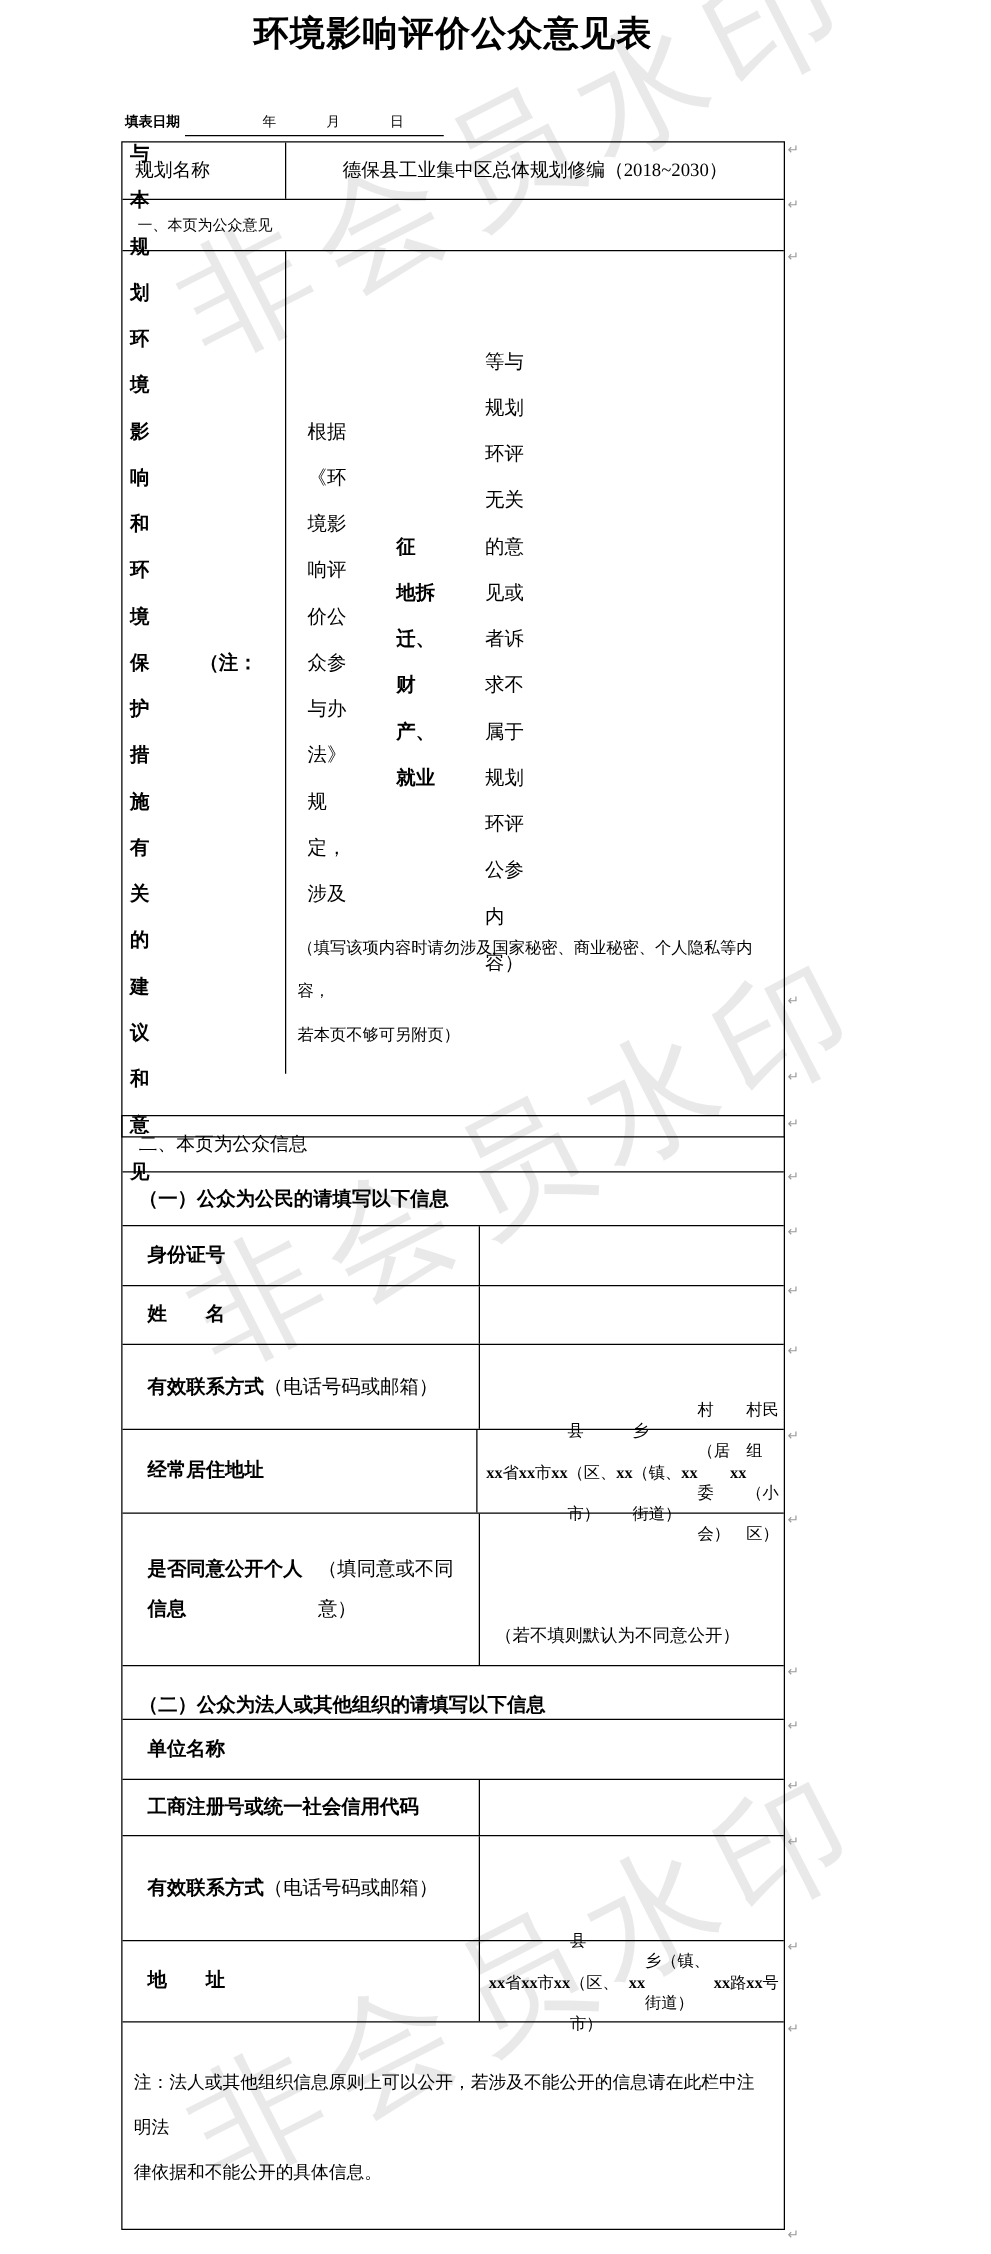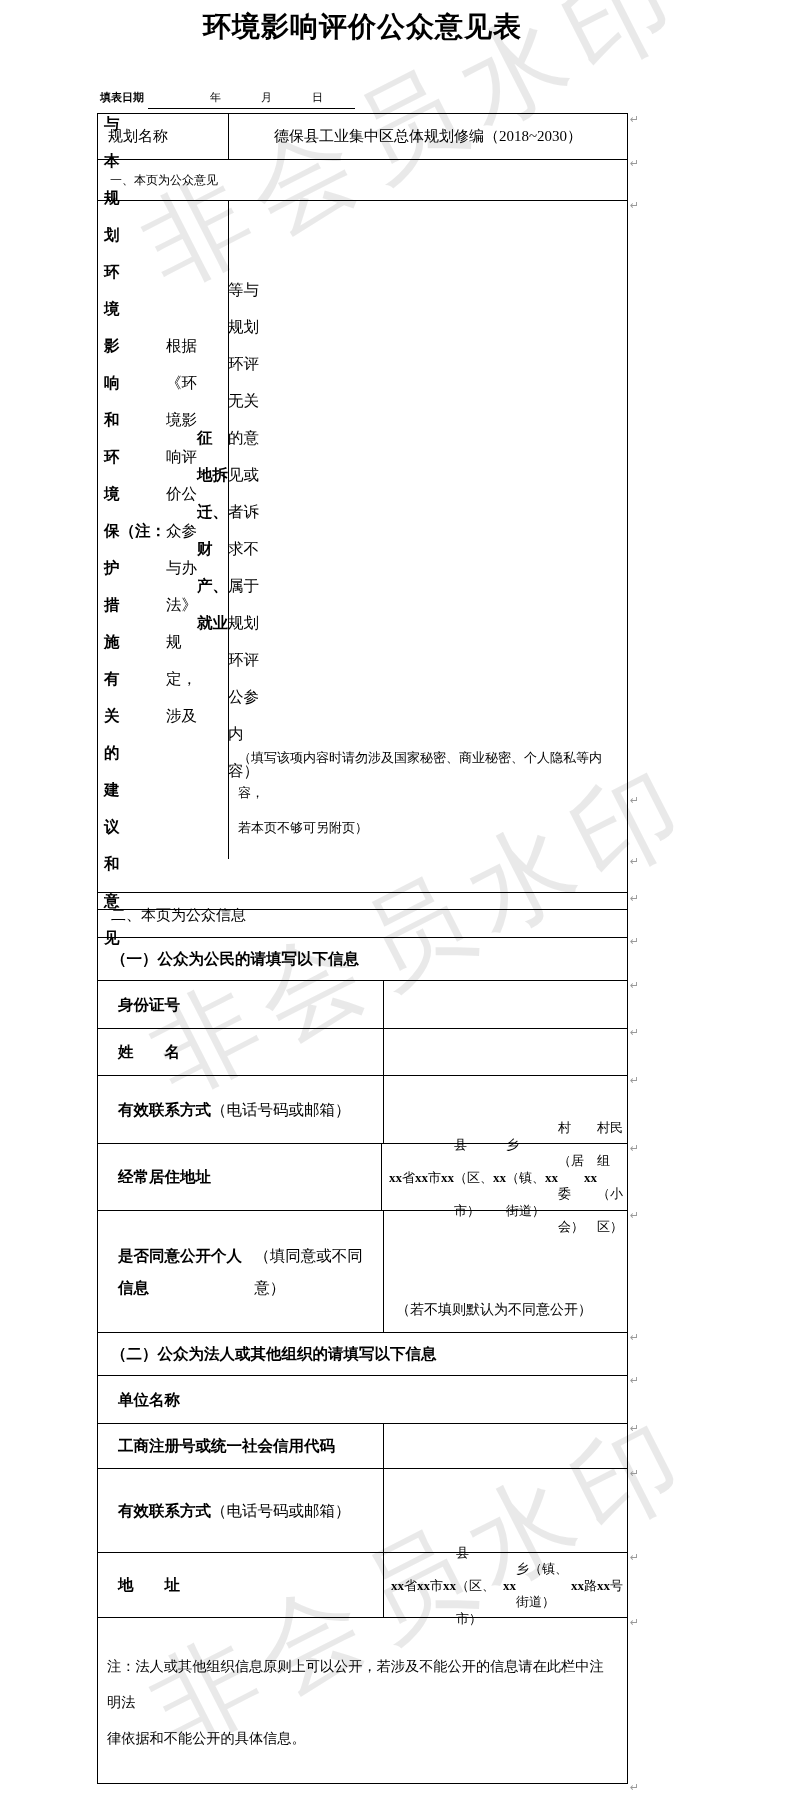--- a/index.html
+++ b/index.html
@@ -35,21 +35,21 @@
   .t-cell + .t-cell{border-left:1px solid #000;}
   .b{font-weight:bold;}
   
   .r1{height:45px;}
   .r1 .lab{width:130px;display:flex;align-items:center;padding-left:10px;font-size:15px;}
   .r1 .val{flex:1;display:flex;align-items:center;justify-content:center;font-size:15px;}
   .r2{height:41px;}
   .r2 .full{flex:1;display:flex;align-items:center;padding-left:12px;font-size:12px;}
   .r3{height:659px;}
   .r3 .lab{width:130px;display:flex;align-items:center;padding:0 4px 0 6px;
-    font-size:15.5px;line-height:37px;white-space:pre-line;}
+    font-size:15.5px;line-height:37px;white-space:pre-line;gap:40px;}
   .r3 .val{flex:1;display:flex;align-items:flex-end;padding:0 6px 14px 9px;
     font-size:13px;line-height:35px;white-space:pre-line;}
   
   .t2-full{flex:1;display:flex;align-items:center;padding-left:13px;font-size:15px;white-space:pre-line;}
   .t2-full.hd{font-weight:bold;font-size:15.5px;}
   .t2-full.note{padding:0 10px 0 9px;font-size:14.2px;line-height:36px;}
   .t2-lab{width:285px;display:flex;align-items:center;padding-left:20px;padding-right:6px;
     font-size:15.5px;line-height:32px;white-space:pre-line;}
   .t2-val{flex:1;display:flex;align-items:center;padding-left:7px;padding-right:4px;
     font-size:13px;line-height:33px;white-space:pre-line;}
@@ -124,21 +124,21 @@
       <div class="t-row" style="height: 67px;">
         <div class="t2-lab t-cell"><span class="b">经常居住地址</span></div>
         <div class="t2-val t-cell"><span class="b">xx</span><span>省</span><span class="b">xx</span><span>市</span><span class="b">xx</span><span>县（区、市）</span><span class="b">xx</span><span>乡（镇、街道）
 </span><span class="b">xx</span><span>村（居委会）</span><span class="b">xx</span><span>村民组（小区）</span></div>
       </div>
       <div class="t-row" style="height: 122px;">
         <div class="t2-lab t-cell"><span class="b">是否同意公开个人信息
 </span><span>（填同意或不同意）</span></div>
         <div class="t2-val t-cell bottom"><span>（若不填则默认为不同意公开）</span></div>
       </div>
-      <div class="t-row" style="height: 43px;">
+      <div class="t-row" style="height: 43px; align-items: flex-end;">
         <div class="t2-full hd"><span class="b">（二）公众为法人或其他组织的请填写以下信息</span></div>
       </div>
       <div class="t-row" style="height: 48px; align-items: center;">
         <div class="t2-lab t-cell"><span class="b">单位名称</span></div>
         <div class="t2-val t-cell"></div>
       </div>
       <div class="t-row" style="height: 45px;">
         <div class="t2-lab t-cell"><span class="b">工商注册号或统一社会信用代码</span></div>
         <div class="t2-val t-cell"></div>
       </div>

